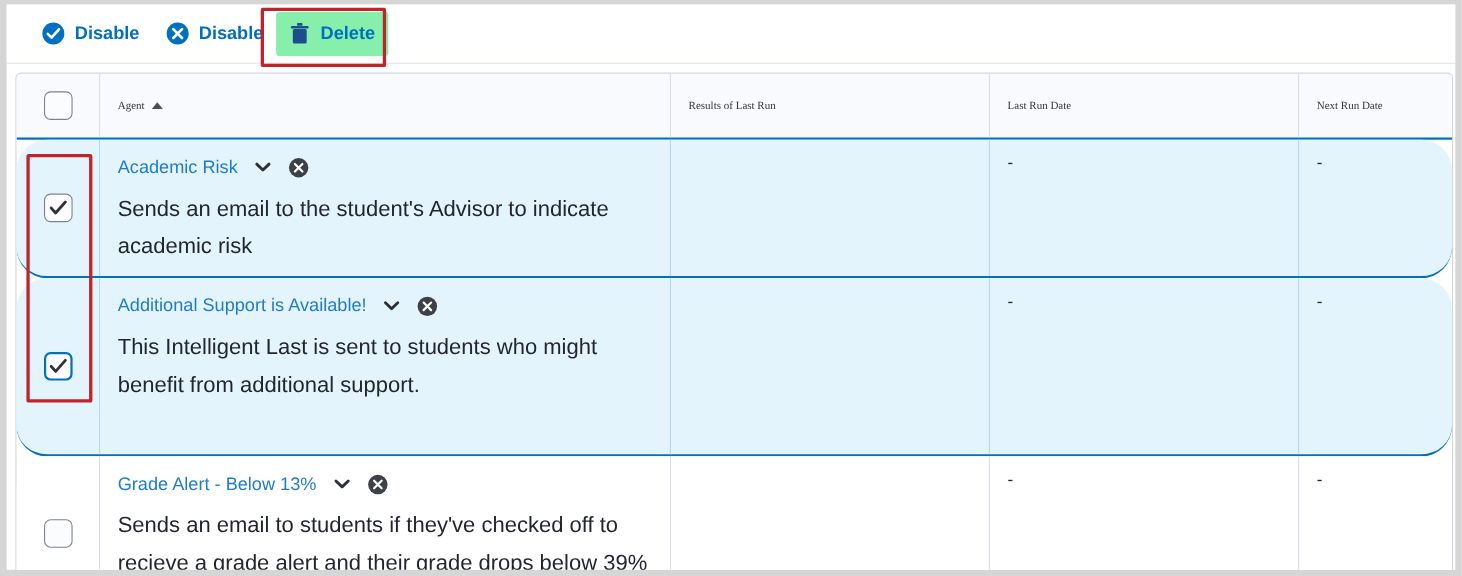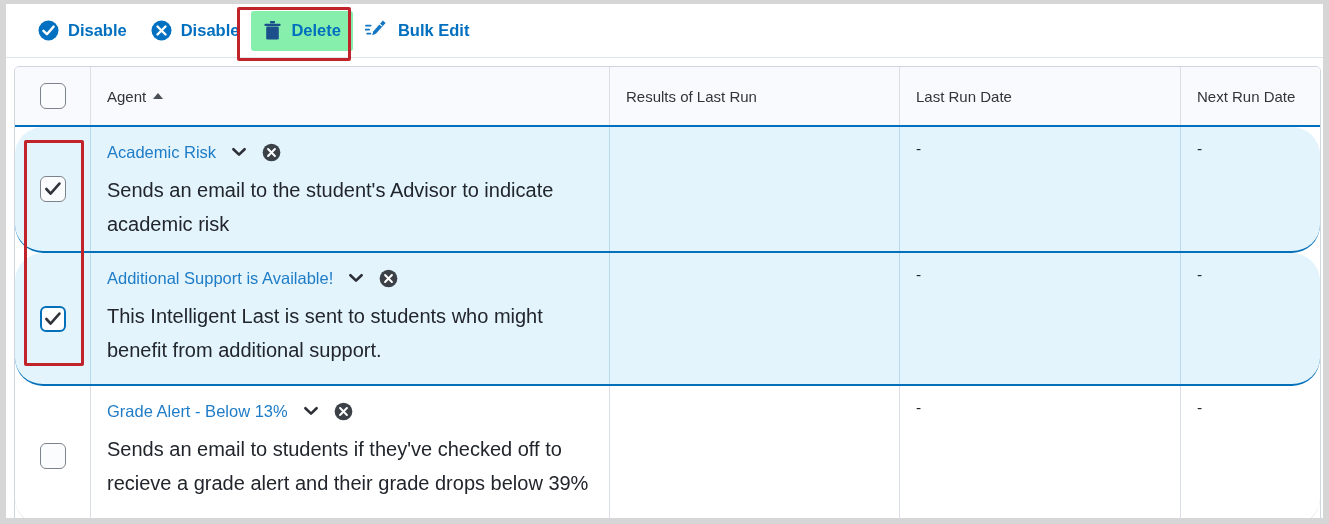--- a/index.html
+++ b/index.html
@@ -103,23 +103,23 @@
     padding: 0 16px;
   }
   .gcell:last-child { border-right: none; }
   .c-check { width: 76px; justify-content: center; padding: 0; flex: 0 0 76px; }
   .c-agent { flex: 0 0 519px; }
   .c-result { flex: 0 0 290px; }
   .c-last { flex: 0 0 281px; }
   .c-next { flex: 1 1 auto; border-right: none; align-items: center; }
 
   .hlabel {
-    font-size: 15px;
+    font-size: 10px;
     color: #31353b;
-    font-family: Liberation Sans, sans-serif;
+    font-family: Liberation Serif, serif;
   }
   .sort-asc {
     display: inline-block;
     margin-left: 7px;
     width: 0; height: 0;
     border-left: 5px solid transparent;
     border-right: 5px solid transparent;
     border-bottom: 6px solid #4a4f57;
     vertical-align: 2px;
   }
@@ -221,30 +221,20 @@
       <span class="tb-ico">
         <svg width="19" height="21" viewBox="0 0 19 21">
           <rect x="3.2" y="6.4" width="12.6" height="13.2" rx="1.4" fill="#1b4e8a"></rect>
           <rect x="1.4" y="3.7" width="16.2" height="2.3" rx="1.0" fill="#1b4e8a"></rect>
           <rect x="7.0" y="1.0" width="5.0" height="2.4" rx="0.8" fill="#1b4e8a"></rect>
         </svg>
       </span>
       <span class="tbtn-label">Delete</span>
     </button>
 
-    <button class="tbtn">
-      <span class="tb-ico">
-        <svg width="24" height="21" viewBox="0 0 24 21">
-          <path d="M20.6 3.0 L17.9 0.6 L8.2 11.4 L7.2 15.3 L10.9 13.7 Z" fill="#1276c4"></path>
-          <path d="M1.0 5.6 L5.6 5.6 M0.2 9.6 L4.2 9.6 M2.2 13.6 L5.4 13.6" stroke="#1276c4" stroke-width="1.9" stroke-linecap="round"></path>
-          <path d="M13.5 3.0 L17.0 6.2" stroke="#ffffff" stroke-width="1.1"></path>
-        </svg>
-      </span>
-      <span class="tbtn-label">Bulk Edit</span>
-    </button>
   </div>
 
   <div class="grid">
 
     <div class="grow ghead">
       <div class="gcell c-check">
         <span class="cbox"></span>
       </div>
       <div class="gcell c-agent">
         <span class="hlabel">Agent</span>
@@ -292,21 +282,21 @@
         <span class="dash"></span>
       </div>
       <div class="gcell c-last">
         <span class="dash">-</span>
       </div>
       <div class="gcell c-next">
         <span class="dash">-</span>
       </div>
     </div>
 
-    <div class="grow rbody row-selected" style="height:133px">
+    <div class="grow rbody row-selected" style="height:162px">
       <div class="gcell c-check">
         <span class="cbox focused">
           <svg width="16" height="14" viewBox="0 0 16 14">
               <path d="M1.4 7.0 L5.6 11.6 L14.4 1.6" fill="none" stroke="#31353b" stroke-width="2.6" stroke-linecap="round" stroke-linejoin="round"></path>
             </svg>
         </span>
       </div>
       <div class="gcell c-agent">
         <span class="agent-wrap">
           <span class="agent-top">

